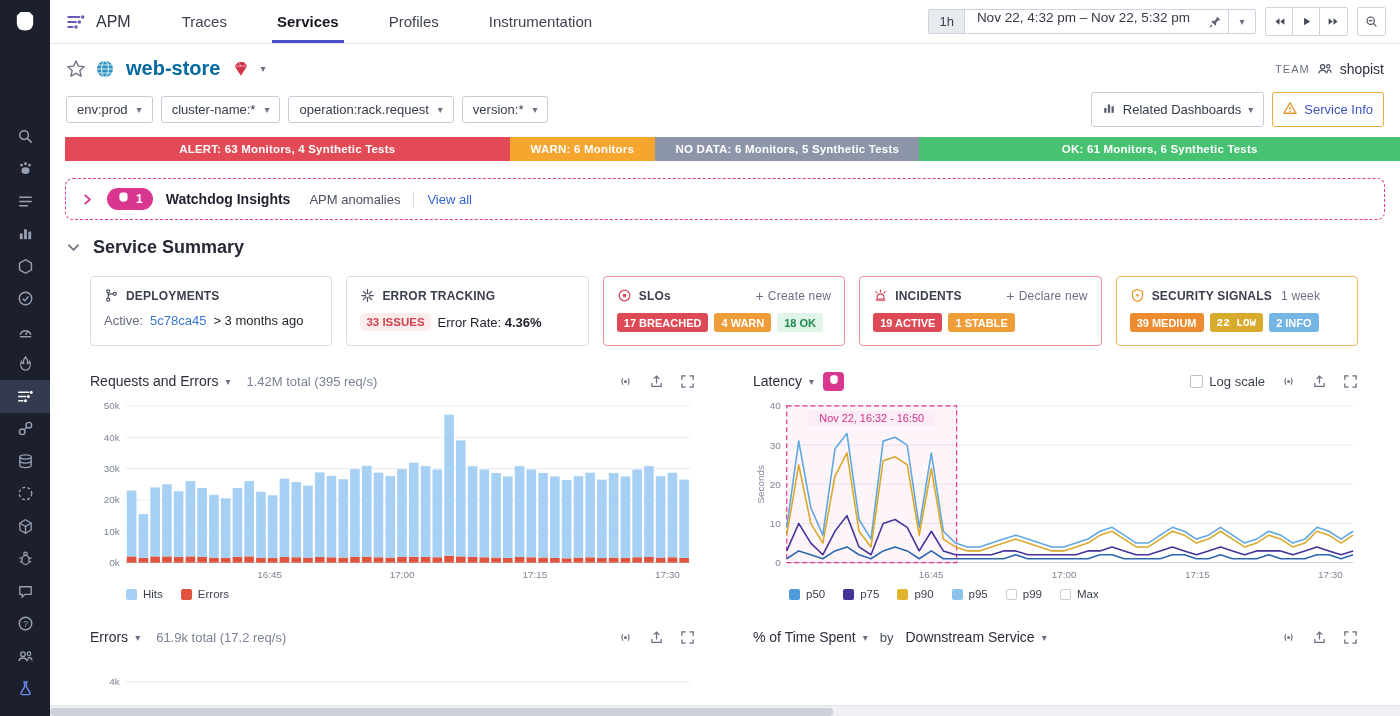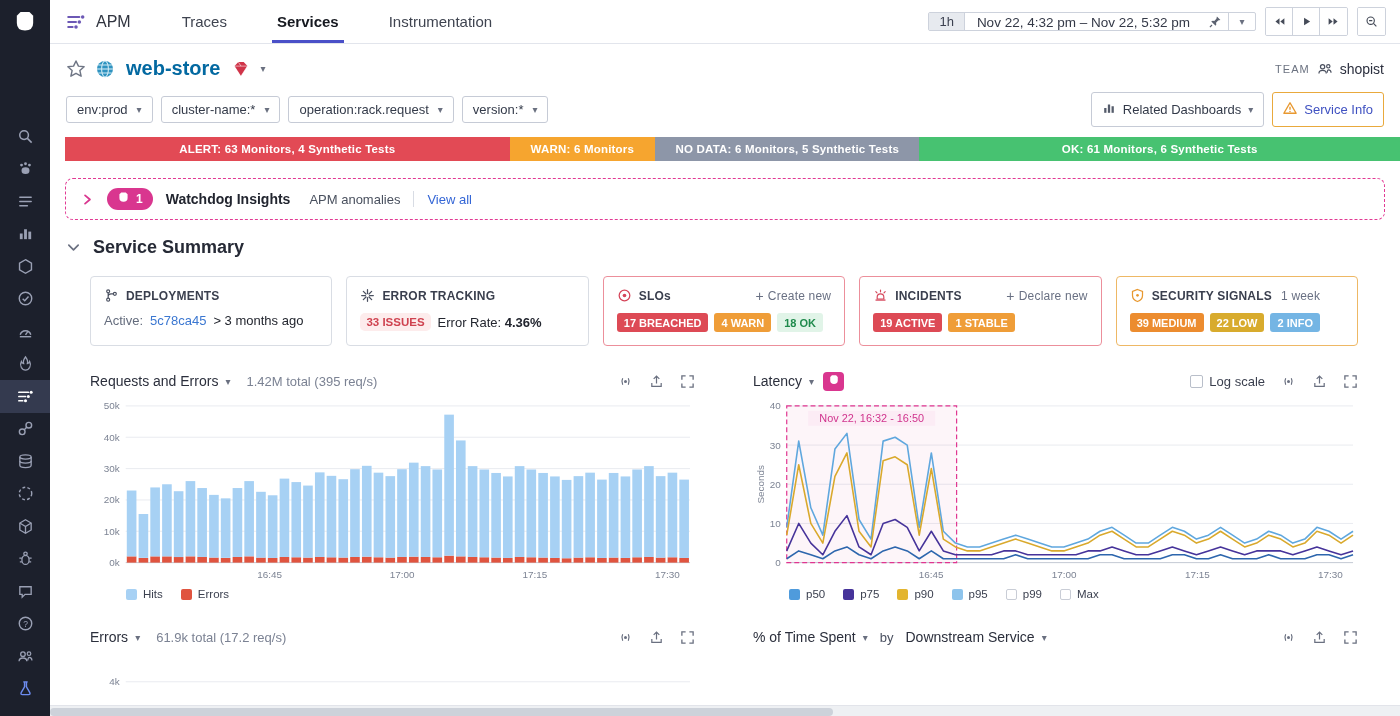--- a/index.html
+++ b/index.html
@@ -22,21 +22,21 @@
   .topnav{height:44px;border-bottom:1px solid #e2e5ec;display:flex;align-items:stretch;padding:0 14px 0 16px;flex-shrink:0}
   .nav-left{display:flex;align-items:center}
   .product-icon{color:#6c58b5;display:flex;align-items:center}
   .product-icon svg{width:20px;height:20px}
   .product-name{font-size:16px;color:#30343f;margin:0 26px 0 10px}
   .tabs{display:flex;align-items:stretch}
   .tab{display:flex;align-items:center;padding:0 25px;font-size:15px;color:#3f4450;position:relative;cursor:pointer}
   .tab.active{color:#15181f;font-weight:700}
   .tab.active::after{content:"";position:absolute;left:20px;right:20px;bottom:0;height:3px;background:#4a50c8}
   .nav-right{margin-left:auto;display:flex;align-items:center;gap:9px}
-  .timebox{display:flex;align-items:flex-end;border:1px solid #cdd2dc;border-radius:2px;height:19px;background:#fff;cursor:pointer}
+  .timebox{display:flex;align-items:flex-start;border:1px solid #cdd2dc;border-radius:2px;height:25px;background:#fff;cursor:pointer}
   .time-chip{background:#e7eaef;height:100%;display:flex;align-items:center;padding:0 10px;font-size:13px;color:#3c4150;border-right:1px solid #cdd2dc}
   .time-text{padding:0 12px;font-size:13.5px;color:#343947;white-space:nowrap}
   .tb-icon{width:26px;height:100%;display:flex;align-items:center;justify-content:center;color:#5c6270}
   .tb-icon svg{width:14px;height:14px}
   .time-sep{width:1px;height:100%;background:#cdd2dc}
   .caret{font-size:10px;color:#6a7080}
   .btn-group{display:flex;border:1px solid #cdd2dc;border-radius:2px;height:29px;overflow:hidden}
   .pbtn{width:27px;display:flex;align-items:center;justify-content:center;color:#454b58;border-right:1px solid #cdd2dc;cursor:pointer;background:#fff}
   .pbtn:last-child{border-right:none}
   .pbtn svg{width:13px;height:13px}
@@ -262,20 +262,21 @@
               <circle cx="15" cy="4.5" r="1.6" fill="currentColor"></circle>
               <circle cx="12" cy="9" r="1.6" fill="currentColor"></circle>
               <circle cx="9" cy="13.5" r="1.6" fill="currentColor"></circle>
             </svg>
           </span>
         <span class="product-name">APM</span>
       </div>
       <nav class="tabs">
           <div class="tab">Traces</div>
           <div class="tab active">Services</div>
+          <div class="tab">Profiles</div>
           <div class="tab">Instrumentation</div>
         </nav>
       <div class="nav-right">
         <div class="timebox">
           <span class="time-chip">1h</span>
           <span class="time-text">Nov 22, 4:32 pm – Nov 22, 5:32 pm</span>
           <span class="tb-icon">
               <svg viewBox="0 0 16 16">
                 <path d="M10.2 1.8 L14.2 5.8 L11.6 6.4 L9.2 8.8 Q10 11 8.7 12.3 L3.7 7.3 Q5 6 7.2 6.8 L9.6 4.4 Z" fill="currentColor"></path>
                 <line x1="4.6" y1="11.4" x2="2.2" y2="13.8" stroke="currentColor" stroke-width="1.4"></line>
@@ -513,21 +514,21 @@
                   <svg viewBox="0 0 18 18">
                     <path d="M9 1.8 L15 4.2 V9 Q15 14 9 16.2 Q3 14 3 9 V4.2 Z" fill="none" stroke="currentColor" stroke-width="1.5"></path>
                     <circle cx="9" cy="8.8" r="1.6" fill="currentColor"></circle>
                   </svg>
                 </span>
               <span>SECURITY SIGNALS</span>
               <span class="card-period">1 week</span>
             </div>
             <div class="card-b badges">
                 <span class="badge" style="background: rgb(236, 140, 47); color: rgb(255, 255, 255);">39 MEDIUM</span>
-                <span class="badge" style="background: rgb(216, 171, 45); color: rgb(255, 255, 255);">22 LOW</span>
+                <span class="badge" style="background: rgb(216, 171, 45); color: rgb(255, 255, 255); font-family: Liberation Mono, monospace;">22 LOW</span>
                 <span class="badge" style="background: rgb(116, 181, 228); color: rgb(255, 255, 255);">2 INFO</span>
               </div>
           </div>
         </div>
 
         <div class="charts">
           <div class="chart-col">
             <div class="chart-header">
               <button class="ct-dd">
                 <span>Requests and Errors</span>

